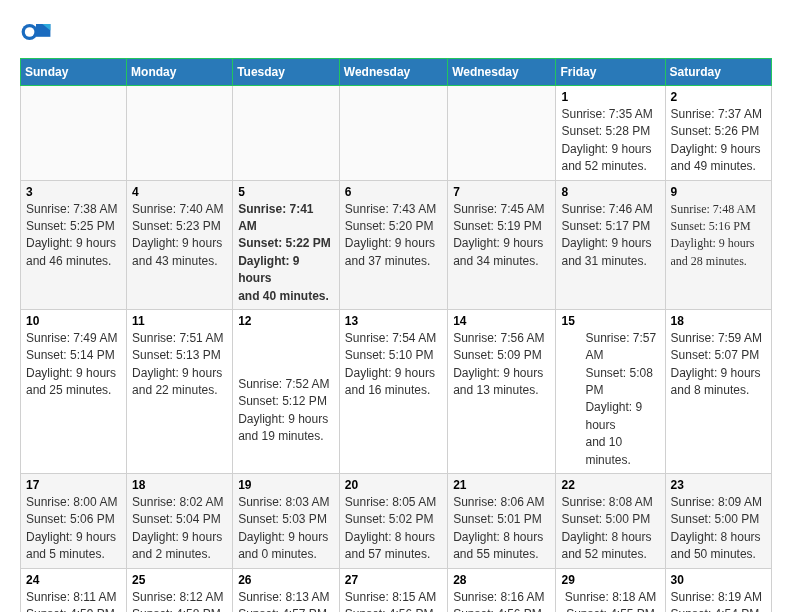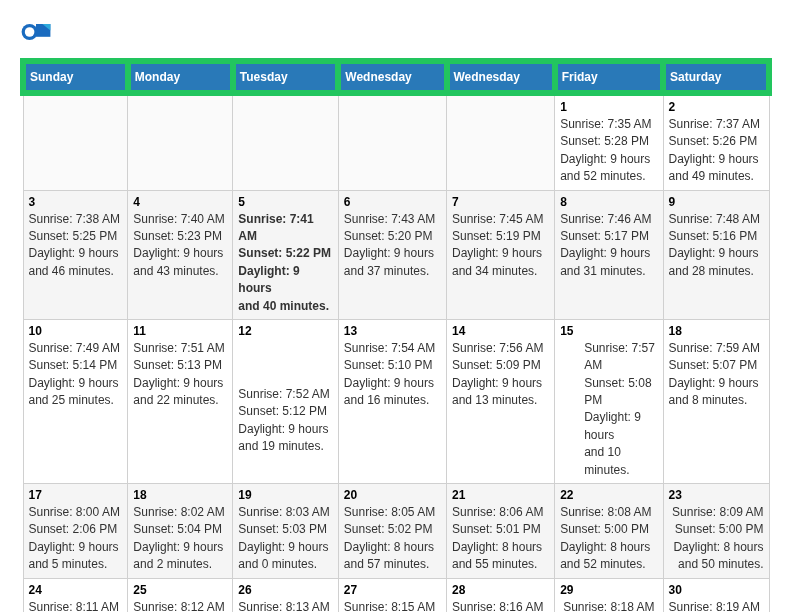--- a/index.html
+++ b/index.html
@@ -51,21 +51,21 @@
       width: 100%;
       border-collapse: collapse;
       font-size: 11px;
     }
     .calendar th {
       background: #2979b8;
       color: #fff;
       padding: 6px 4px;
       text-align: left;
       font-size: 12px;
-      border: 6px solid #22c55e;
+      border: 1px solid #22c55e;
     }
     .calendar td {
       vertical-align: top;
       border: 1px solid #d0d0d0;
       padding: 4px 5px;
       width: 113px;
       min-height: 80px;
       background: #fff;
     }
     .calendar tr:nth-child(even) td {
@@ -181,21 +181,21 @@
           </td>
           <td>
             <div class="day-number">8</div>
             <div class="day-info" style="white-space: pre-line;">Sunrise: 7:46 AM
 Sunset: 5:17 PM
 Daylight: 9 hours
 and 31 minutes.</div>
           </td>
           <td>
             <div class="day-number">9</div>
-            <div class="day-info" style="white-space: pre-line;">Sunrise: 7:48 AM
+            <div class="day-info" style="white-space: pre-line; font-family: Liberation Serif, serif;">Sunrise: 7:48 AM
 Sunset: 5:16 PM
 Daylight: 9 hours
 and 28 minutes.</div>
           </td>
         </tr>
         <tr>
           <td>
             <div class="day-number">10</div>
             <div class="day-info" style="white-space: pre-line;">Sunrise: 7:49 AM
 Sunset: 5:14 PM
@@ -242,21 +242,21 @@
             <div class="day-info" style="white-space: pre-line;">Sunrise: 7:59 AM
 Sunset: 5:07 PM
 Daylight: 9 hours
 and 8 minutes.</div>
           </td>
         </tr>
         <tr>
           <td>
             <div class="day-number">17</div>
             <div class="day-info" style="white-space: pre-line;">Sunrise: 8:00 AM
-Sunset: 2:06 PM
+Sunset: 5:06 PM
 Daylight: 9 hours
 and 5 minutes.</div>
           </td>
           <td>
             <div class="day-number">18</div>
             <div class="day-info" style="white-space: pre-line;">Sunrise: 8:02 AM
 Sunset: 5:04 PM
 Daylight: 9 hours
 and 2 minutes.</div>
           </td>
@@ -283,21 +283,21 @@
           </td>
           <td>
             <div class="day-number">22</div>
             <div class="day-info" style="white-space: pre-line;">Sunrise: 8:08 AM
 Sunset: 5:00 PM
 Daylight: 8 hours
 and 52 minutes.</div>
           </td>
           <td>
             <div class="day-number">23</div>
-            <div class="day-info" style="white-space: pre-line; text-align: right;">Sunrise: 8:09 AM
+            <div class="day-info" style="white-space: pre-line;">Sunrise: 8:09 AM
 Sunset: 5:00 PM
 Daylight: 8 hours
 and 50 minutes.</div>
           </td>
         </tr>
         <tr>
           <td>
             <div class="day-number">24</div>
             <div class="day-info" style="white-space: pre-line;">Sunrise: 8:11 AM
 Sunset: 4:59 PM

